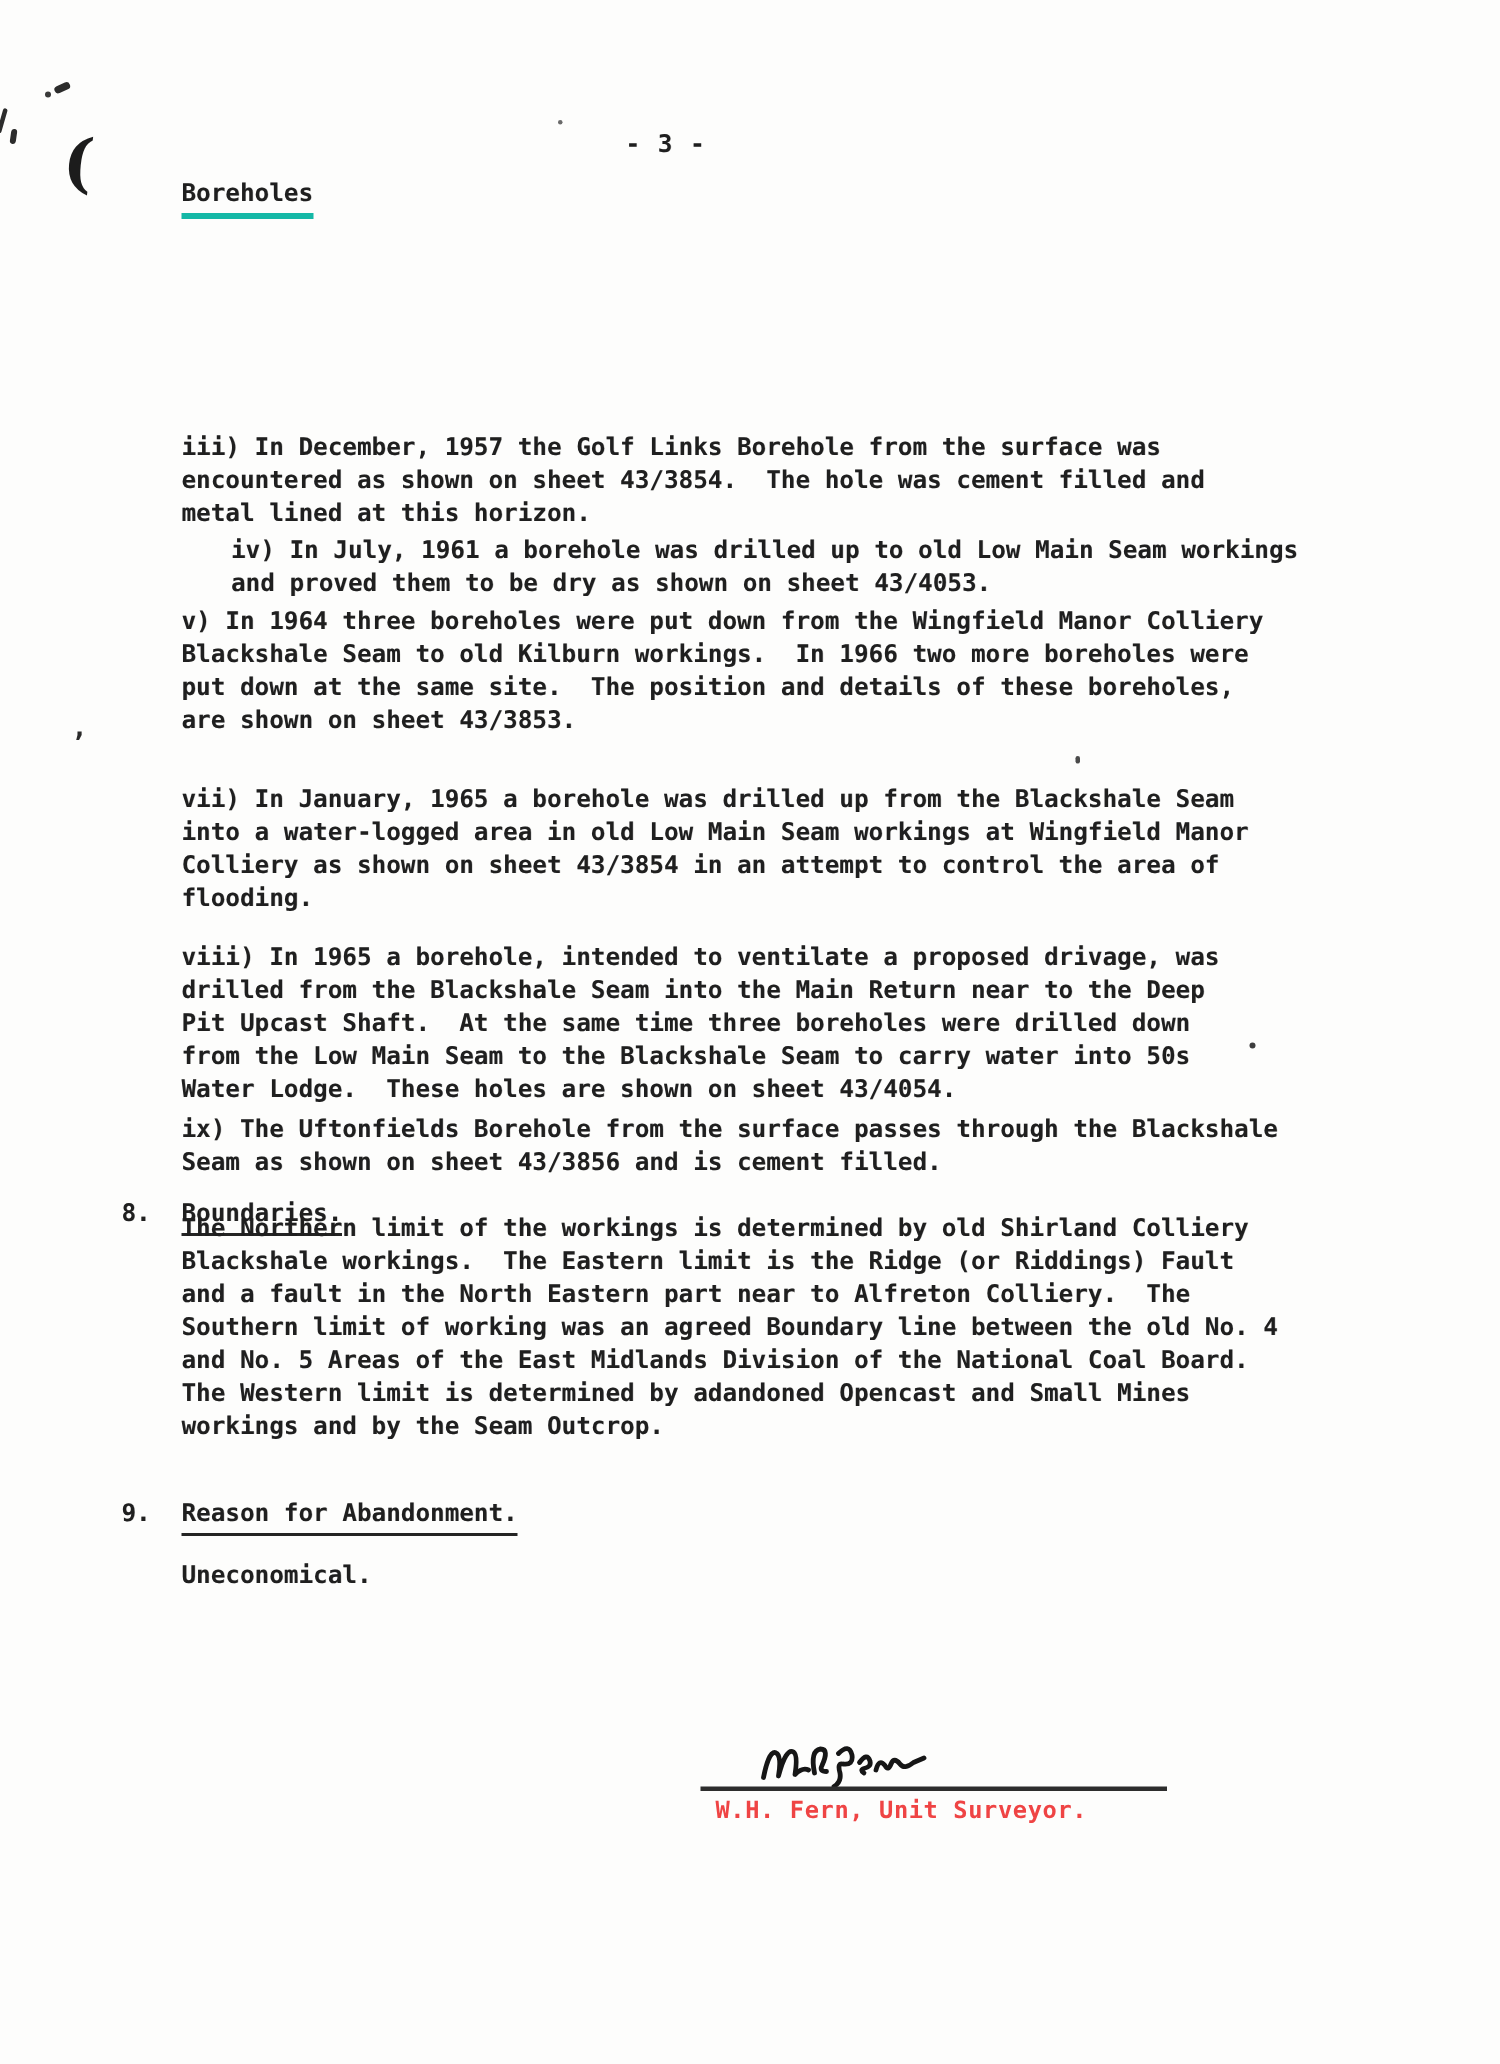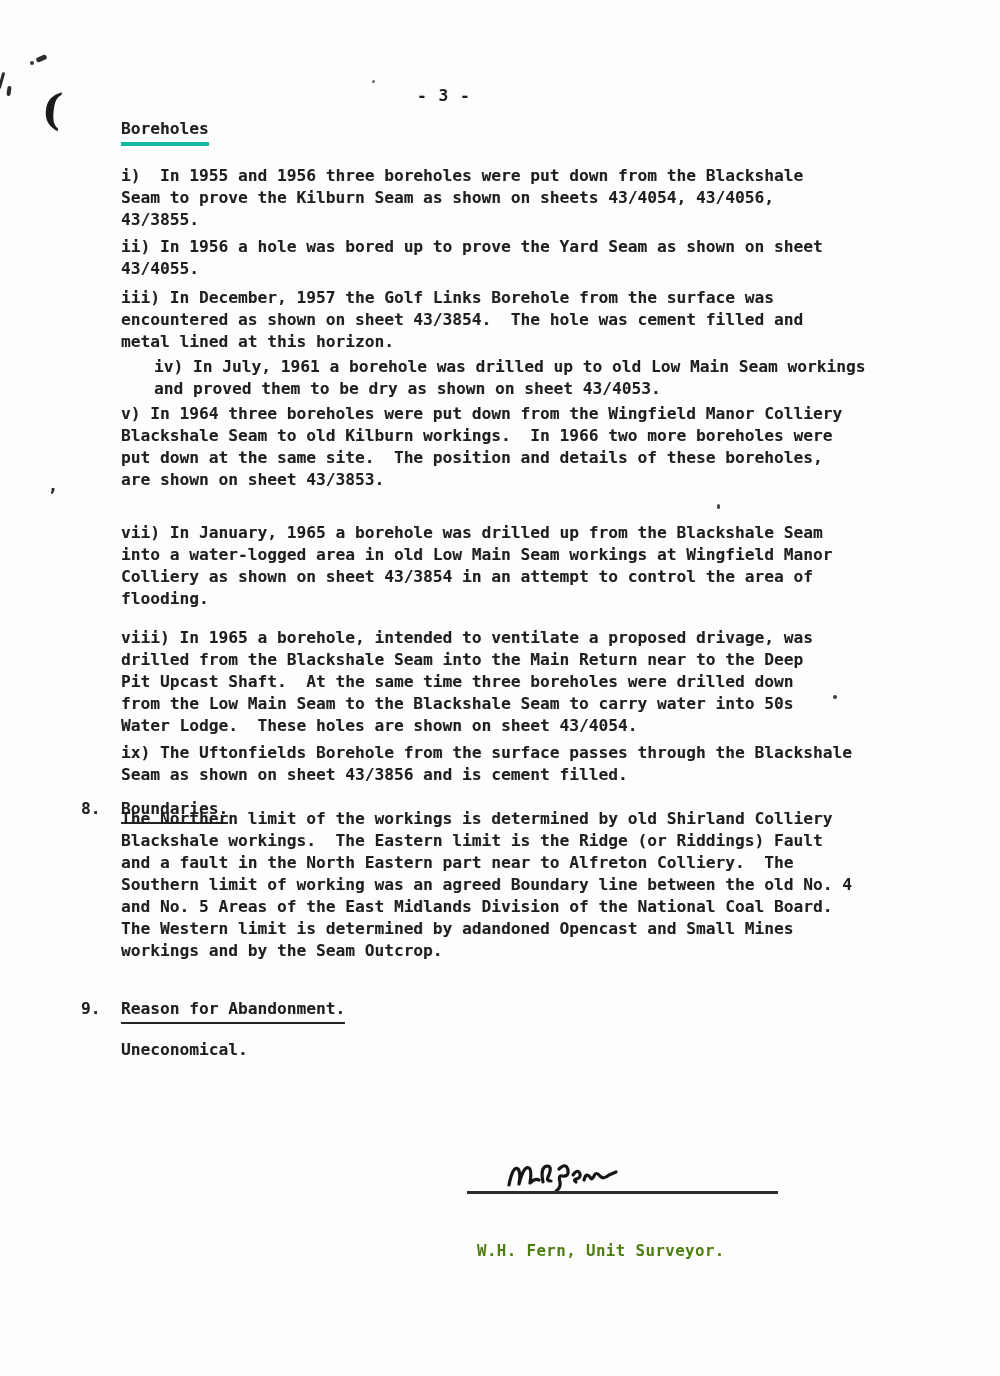--- a/index.html
+++ b/index.html
@@ -75,23 +75,23 @@
     position: absolute;
     left: 467px;
     top: 1191px;
     width: 311px;
     height: 3px;
     background: #2d2d2d;
   }
   .signature-typed {
     position: absolute;
     left: 477px;
-    top: 1240px;
+    top: 1196px;
     font-size: 15.8px;
-    color: #4d7c0f;
+    color: #ef4444;
     text-shadow: none;
     letter-spacing: 0.4px;
   }
   
   .artifact { position: absolute; pointer-events: none; }
   .a-hook    { left: 36px; top: 56px; width: 11px; height: 5px; background: #2c2c2c; border-radius: 3px; transform: rotate(-24deg); }
   .a-hookdot { left: 30px; top: 61px; width: 4px; height: 4px; background: #3a3a3a; border-radius: 50%; }
   .a-edge1   { left: 0px;  top: 72px; width: 3px; height: 17px; background: #2c2c2c; transform: rotate(16deg); border-radius: 2px; }
   .a-edge2   { left: 7px;  top: 86px; width: 4px; height: 10px; background: #2c2c2c; transform: rotate(8deg); border-radius: 2px; }
   .a-paren   { left: 42px; top: 88px; font-family: "DejaVu Serif", serif; font-weight: 700; font-size: 43px; color: #1c1c1c; transform: rotate(6deg); line-height: 1; }
@@ -112,25 +112,20 @@
   <div class="artifact a-paren">(</div>
   <div class="artifact a-tick">’</div>
   <div class="artifact a-speck1"></div>
   <div class="artifact a-speck2"></div>
   <div class="artifact a-speck3"></div>
 
   <div class="typewriter page-number">- 3 -</div>
 
   <div class="typewriter doc-heading">Boreholes</div>
 
-  <p class="typewriter para p0">i)  In 1955 and 1956 three boreholes were put down from the Blackshale
-Seam to prove the Kilburn Seam as shown on sheets 43/4054, 43/4056,
-43/3855.</p>
-  <p class="typewriter para p1">ii) In 1956 a hole was bored up to prove the Yard Seam as shown on sheet
-43/4055.</p>
   <p class="typewriter para p2">iii) In December, 1957 the Golf Links Borehole from the surface was
 encountered as shown on sheet 43/3854.  The hole was cement filled and
 metal lined at this horizon.</p>
   <p class="typewriter para p3">iv) In July, 1961 a borehole was drilled up to old Low Main Seam workings
 and proved them to be dry as shown on sheet 43/4053.</p>
   <p class="typewriter para p4">v) In 1964 three boreholes were put down from the Wingfield Manor Colliery
 Blackshale Seam to old Kilburn workings.  In 1966 two more boreholes were
 put down at the same site.  The position and details of these boreholes,
 are shown on sheet 43/3853.</p>
   <p class="typewriter para p6">vii) In January, 1965 a borehole was drilled up from the Blackshale Seam

